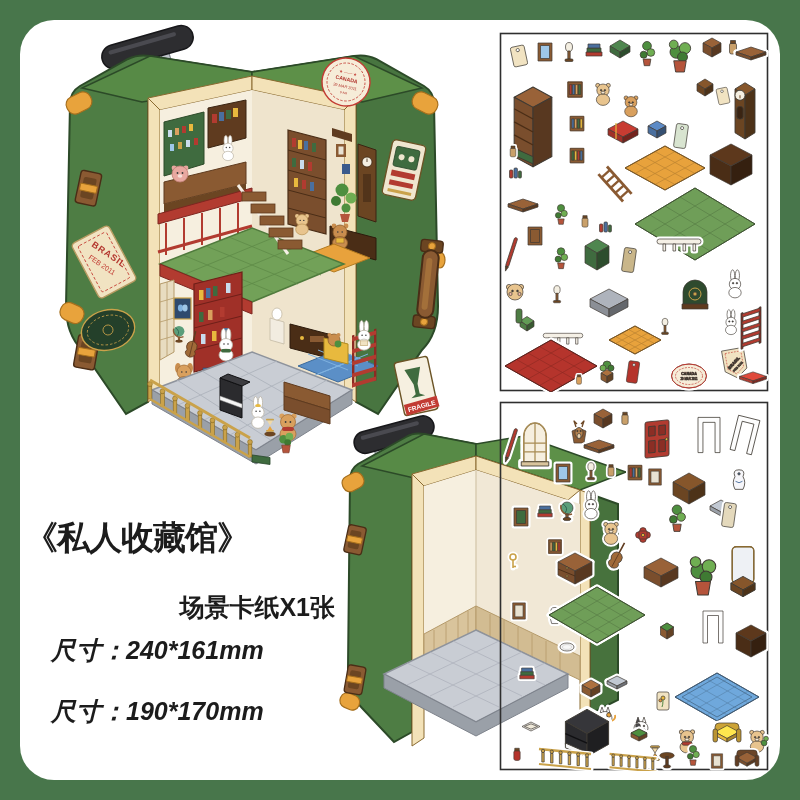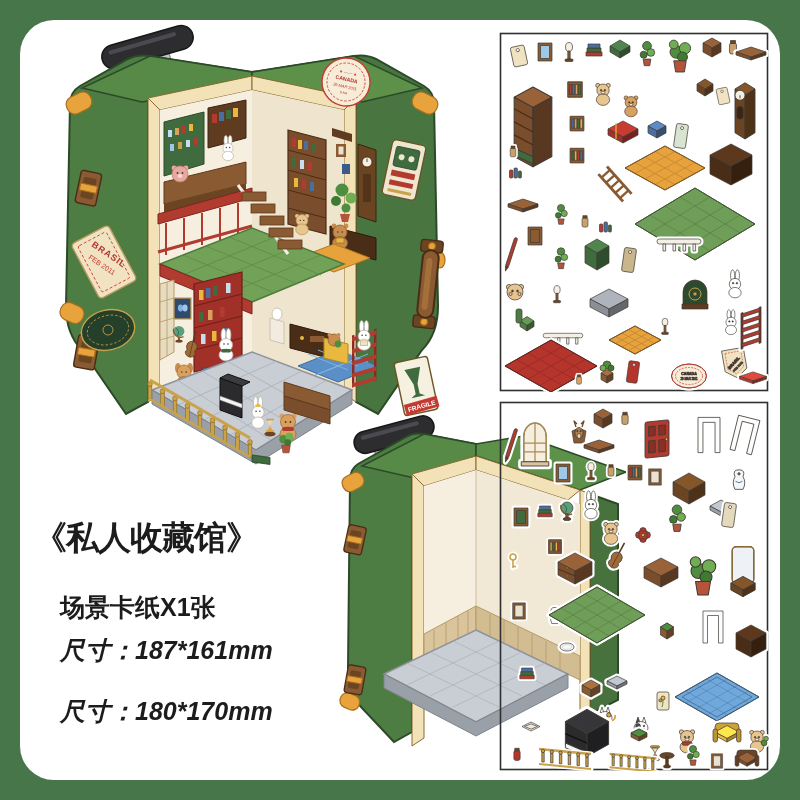--- a/index.html
+++ b/index.html
@@ -4,24 +4,24 @@
 <style>
   html,body{margin:0;padding:0;}
   body{width:800px;height:800px;overflow:hidden;font-family:"Liberation Sans",sans-serif;}
   #stage{position:relative;width:800px;height:800px;}
   #panel{position:absolute;left:20px;top:20px;width:760px;height:760px;border-radius:34px;}
   .abs{position:absolute;}
   #case-full{left:46px;top:22px;}
   #case-empty{left:328px;top:412px;}
   #sheet1{left:499px;top:32px;}
   #sheet2{left:499px;top:401px;}
-  #text-block{left:34px;top:516px;width:310px;color:#1c1c1c;}
+  #text-block{left:25px;top:516px;width:310px;color:#1c1c1c;}
   .title{font-size:33px;font-weight:900;letter-spacing:-1px;margin:0 0 30px 0;}
   .spec{padding-left:26px;}
-  .spec-name{font-size:25px;font-weight:700;margin:0 0 10px 0;}
+  .spec-name{font-size:25px;font-weight:700;margin:0 0 10px 0;text-align:right;}
   .spec-size{font-size:25px;font-weight:700;font-style:italic;margin:0 0 28px 0;}
   svg text{font-family:"Liberation Sans",sans-serif;}
   .sheet-svg .halo *{fill:#ffffff;stroke:#ffffff;stroke-width:5px;stroke-linejoin:round;stroke-linecap:round;}
 </style>
 </head>
 <body style="background: rgb(72, 118, 75);">
 
 <div id="stage">
   <div id="panel" class="abs" style="background: rgb(255, 255, 255);"></div>
 
@@ -2245,19 +2245,19 @@
             <rect x="9.5" y="-8" width="4.5" height="13" rx="2" fill="rgb(98,62,36)"></rect>
           </g>
         </g>
       </g>
   </svg>
 
   <div id="text-block" class="abs">
     <p class="title">《私人收藏馆》</p>
     <div class="spec">
       <p class="spec-name">场景卡纸X1张</p>
-      <p class="spec-size">尺寸：187*161mm</p>
+      <p class="spec-size">尺寸：240*161mm</p>
     </div>
     <div class="spec">
-      <p class="spec-size">尺寸：180*170mm</p>
+      <p class="spec-size">尺寸：190*170mm</p>
     </div>
   </div>
 </div>
 
 </body></html>

